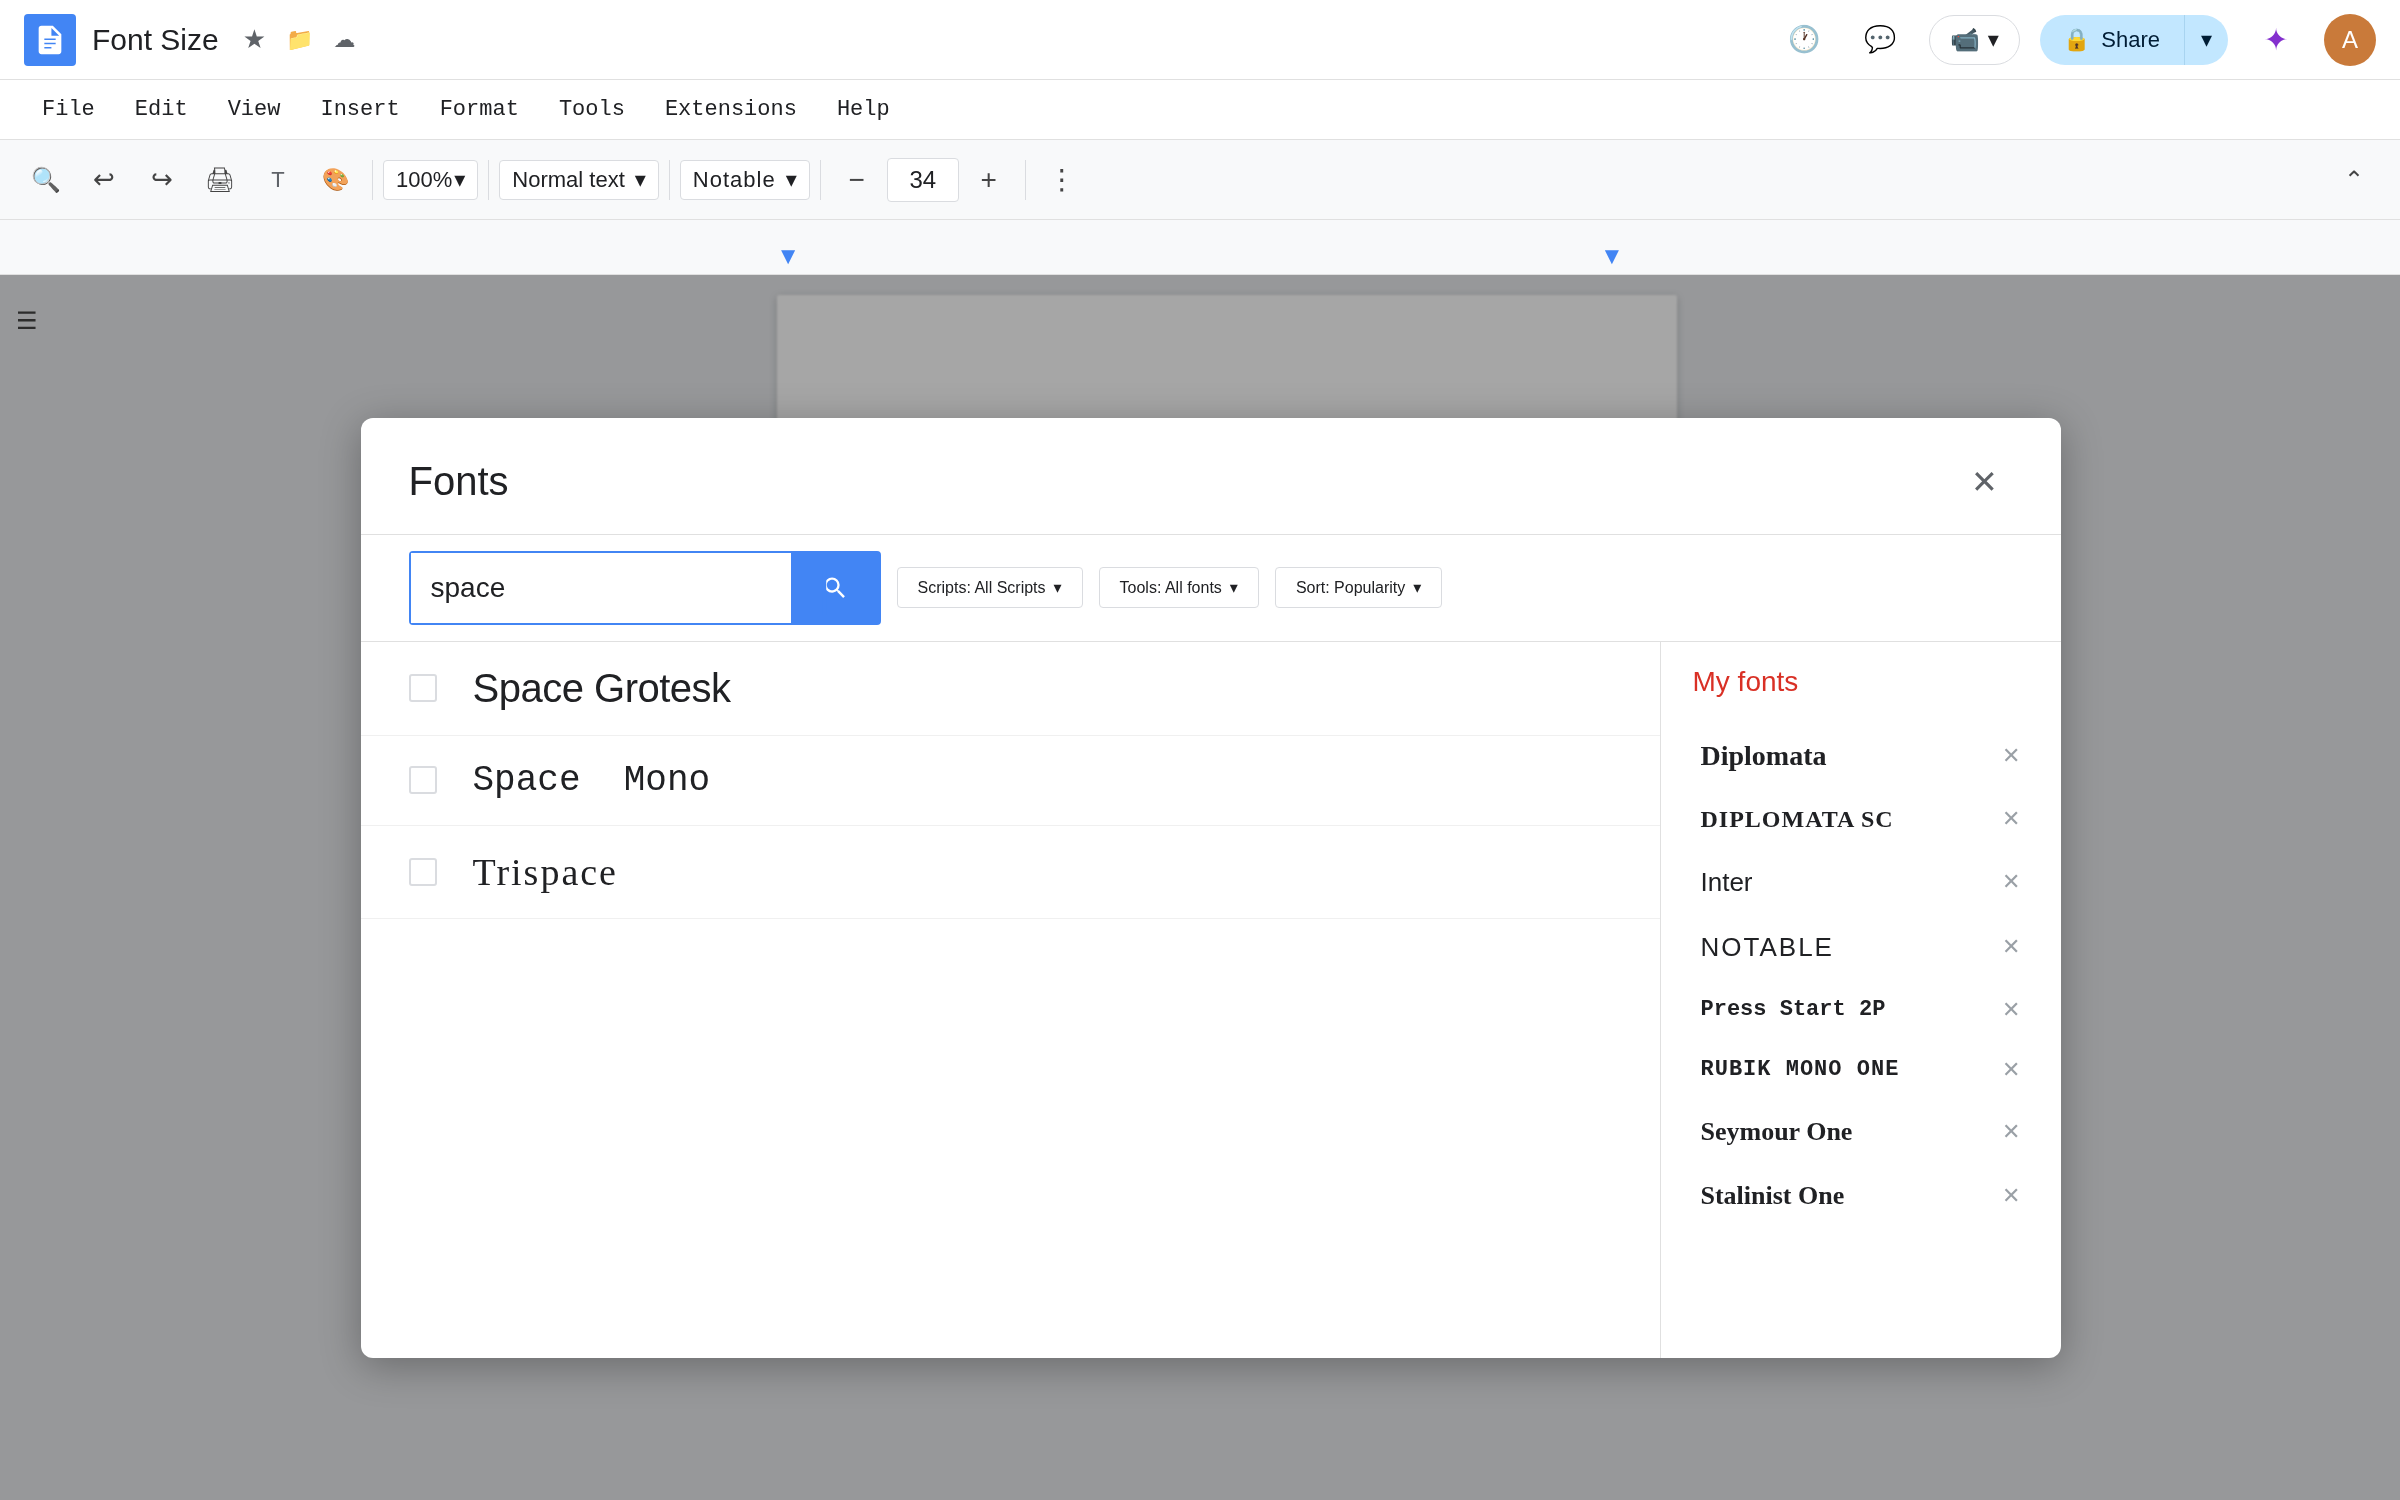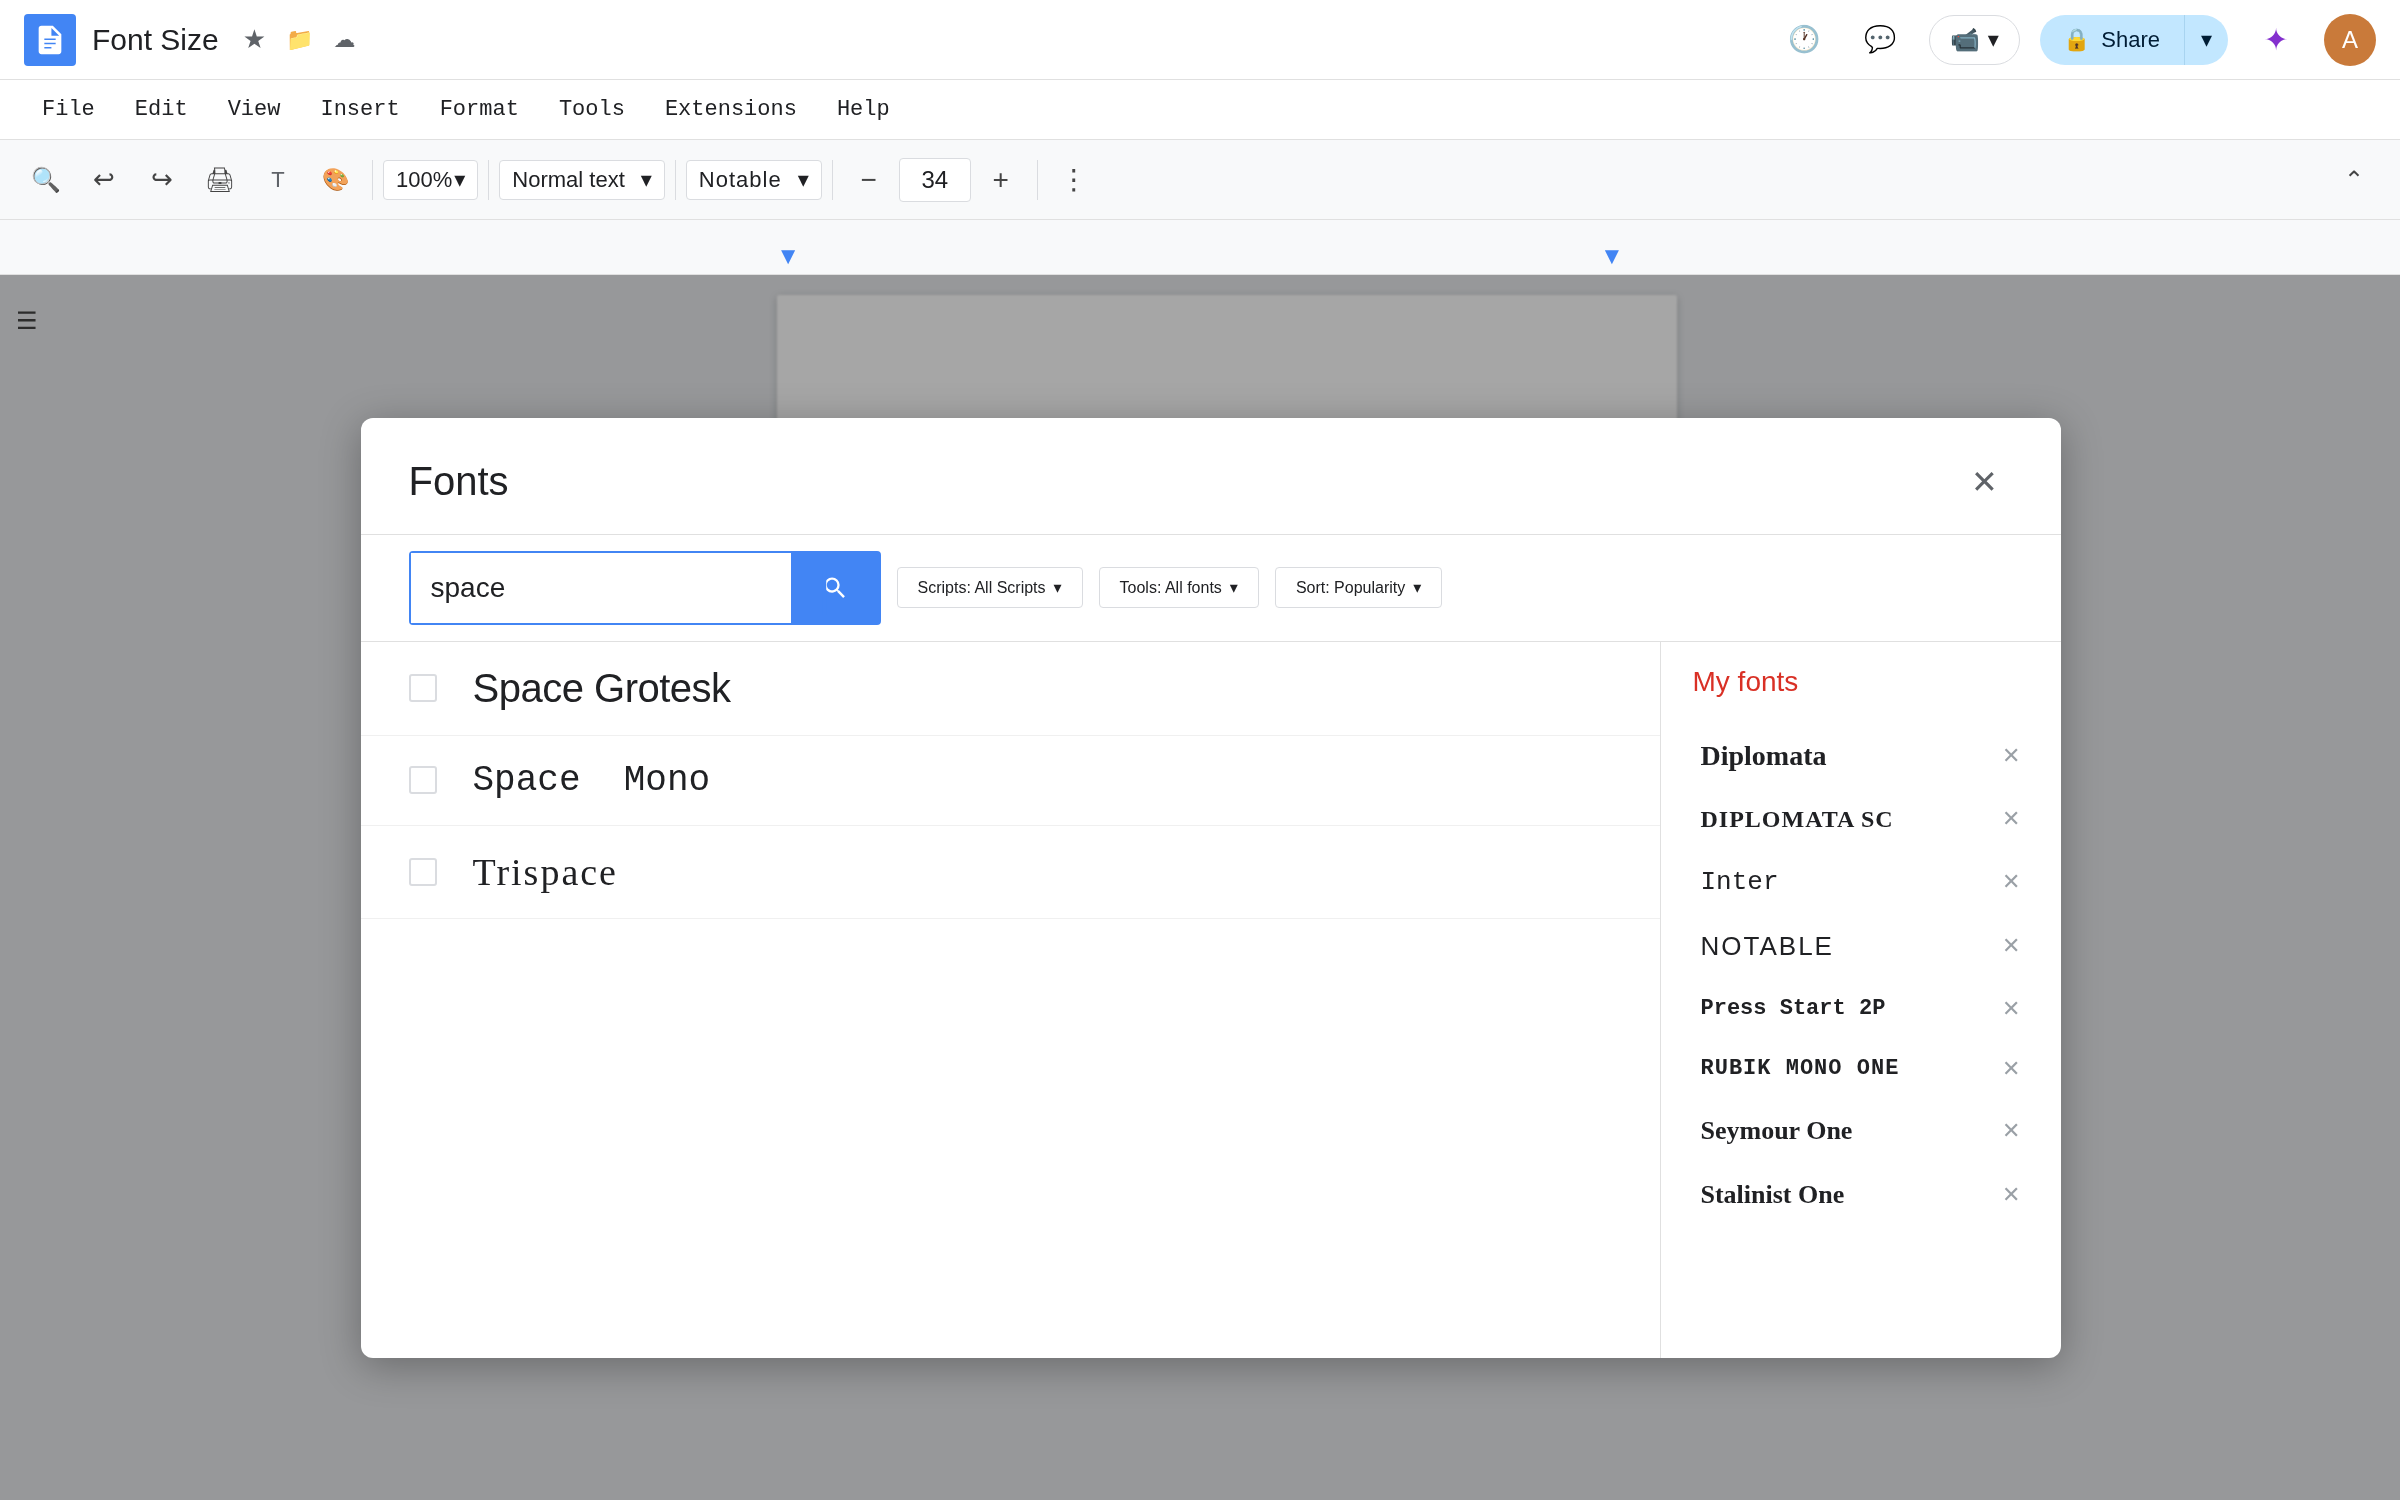--- a/index.html
+++ b/index.html
@@ -130,21 +130,21 @@
       background: transparent;
       border: none;
       padding: 0 8px;
     }
     .tb-separator {
       width: 1px; height: 40px;
       background: #dadce0;
       margin: 0 4px;
     }
     .tb-dropdown {
-      display: flex; align-items: flex-end; gap: 16px;
+      display: flex; align-items: flex-end; gap: 10px;
       border: 1px solid transparent;
       border-radius: 4px;
       padding: 6px 12px;
       cursor: pointer;
       font-size: 22px;
       color: #202124;
       background: white;
       border: 1px solid #dadce0;
     }
     .zoom-box {
@@ -356,21 +356,21 @@
       color: #202124;
     }
     .my-font-remove {
       color: #9aa0a6;
       font-size: 22px;
       cursor: pointer;
     }
     
     .mf-diplomata { font-family: Georgia, serif; font-weight: 700; font-size: 28px; }
     .mf-diplomata-sc { font-family: Georgia, serif; font-weight: 700; font-size: 24px; letter-spacing: 1px; text-transform: uppercase; }
-    .mf-inter { font-family: Liberation Mono, monospace; font-size: 26px; }
+    .mf-inter { font-family: Liberation Sans, sans-serif; font-size: 26px; }
     .mf-notable { font-family: Impact, sans-serif; font-size: 26px; letter-spacing: 2px; text-transform: uppercase; }
     .mf-press-start { font-family: 'Courier New', monospace; font-size: 22px; font-weight: 700; }
     .mf-rubik-mono { font-family: 'Courier New', monospace; font-size: 22px; font-weight: 700; letter-spacing: 1px; text-transform: uppercase; }
     .mf-seymour { font-family: Georgia, serif; font-weight: 700; font-size: 26px; }
     .mf-stalinist { font-family: Liberation Serif, serif; font-weight: 900; font-size: 26px; }
   </style>
 </head>
 <body>
 
 <div class="title-bar">

